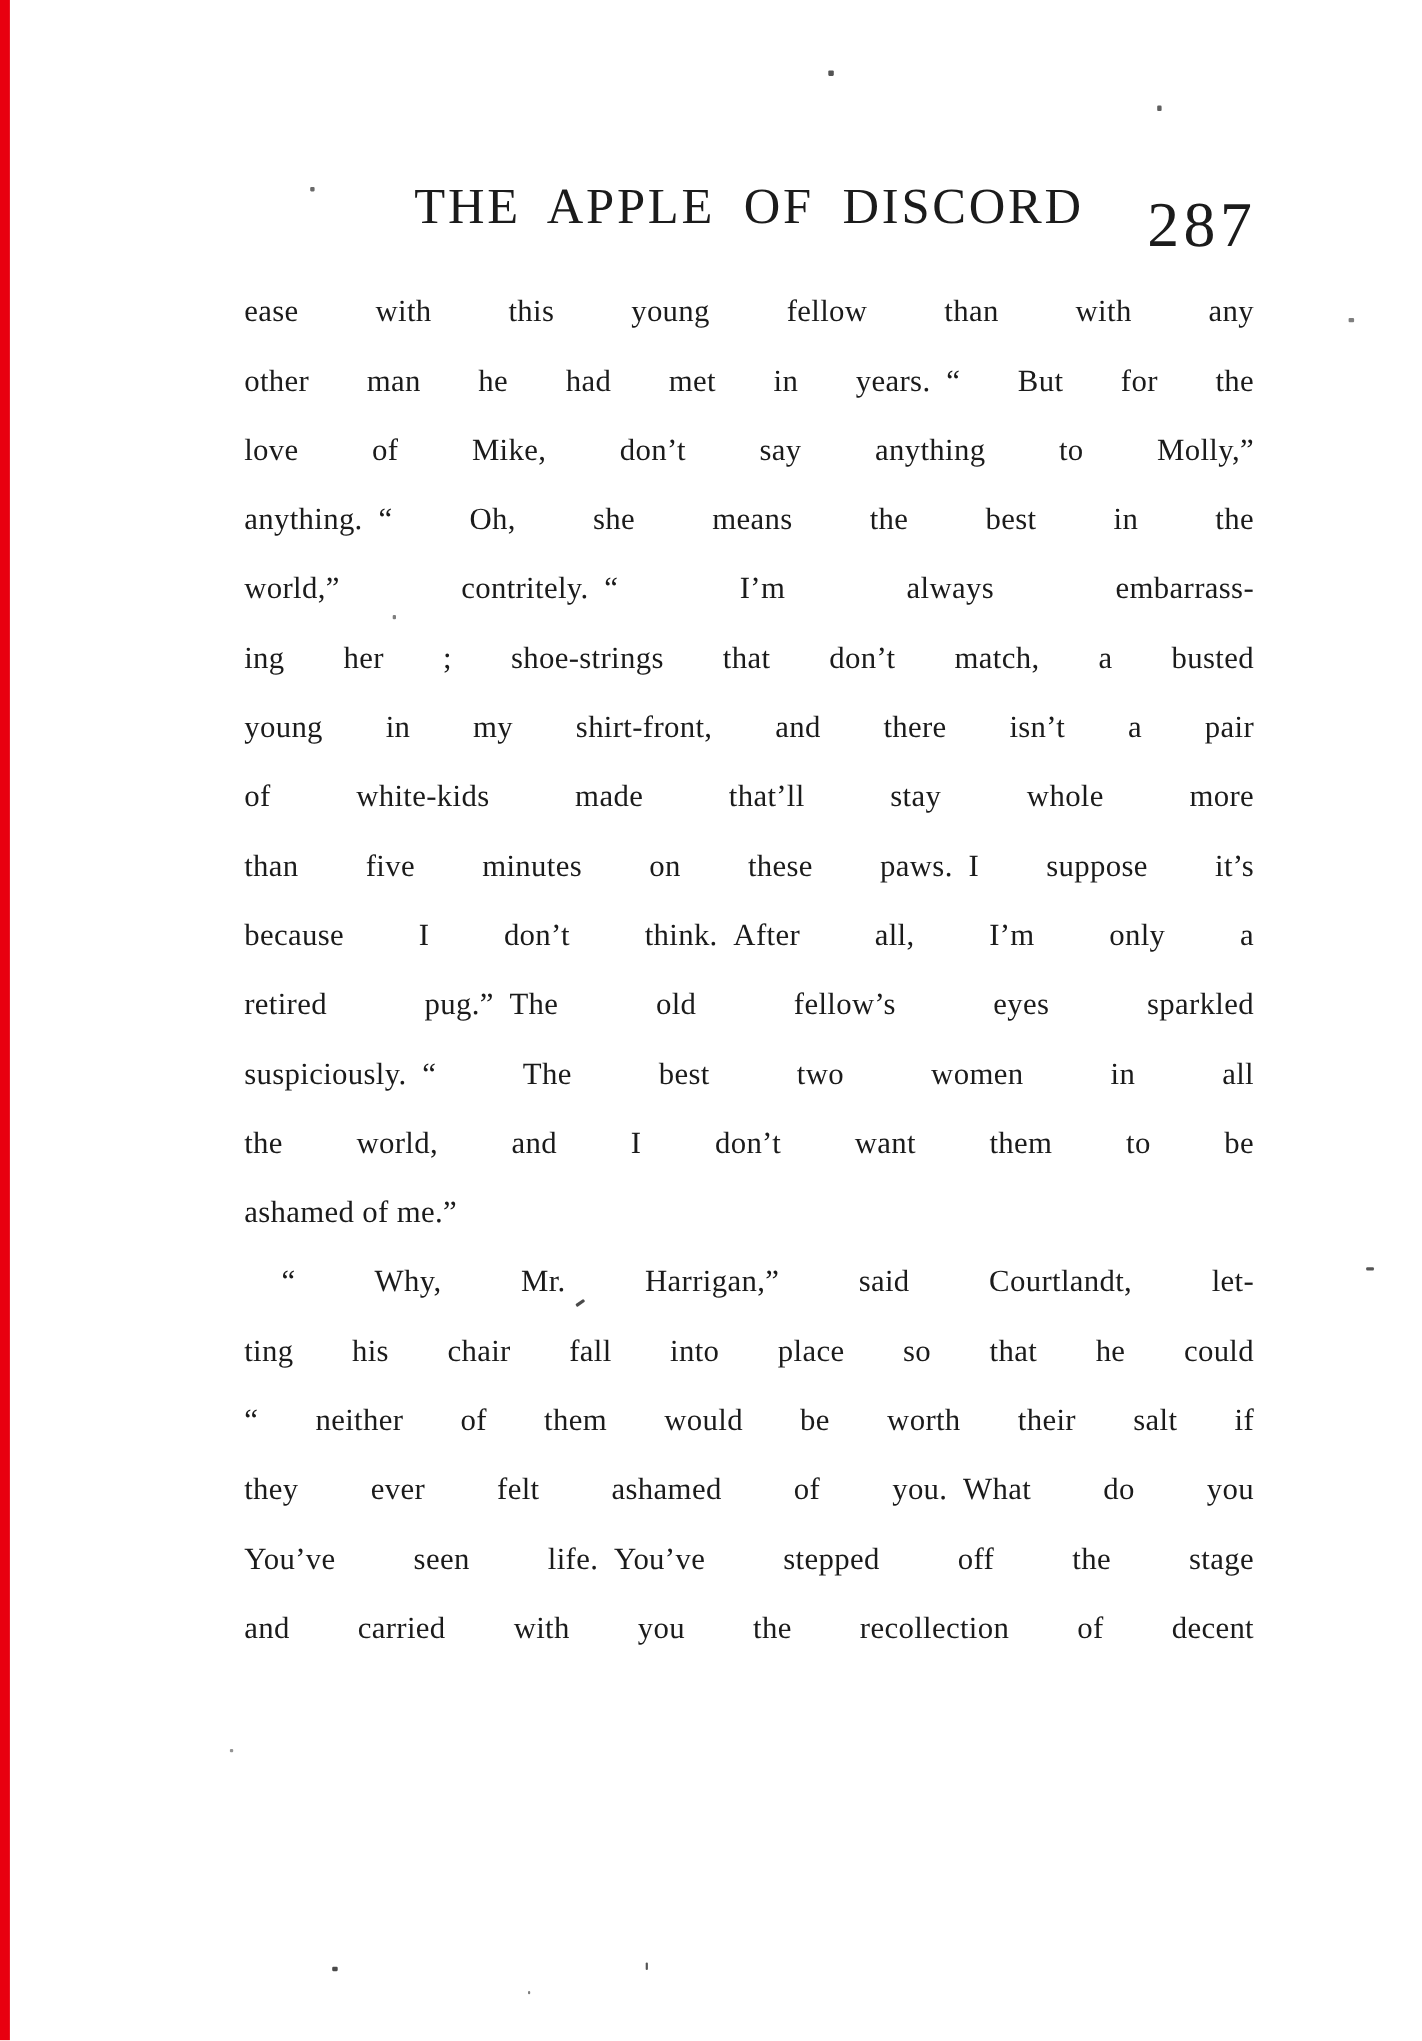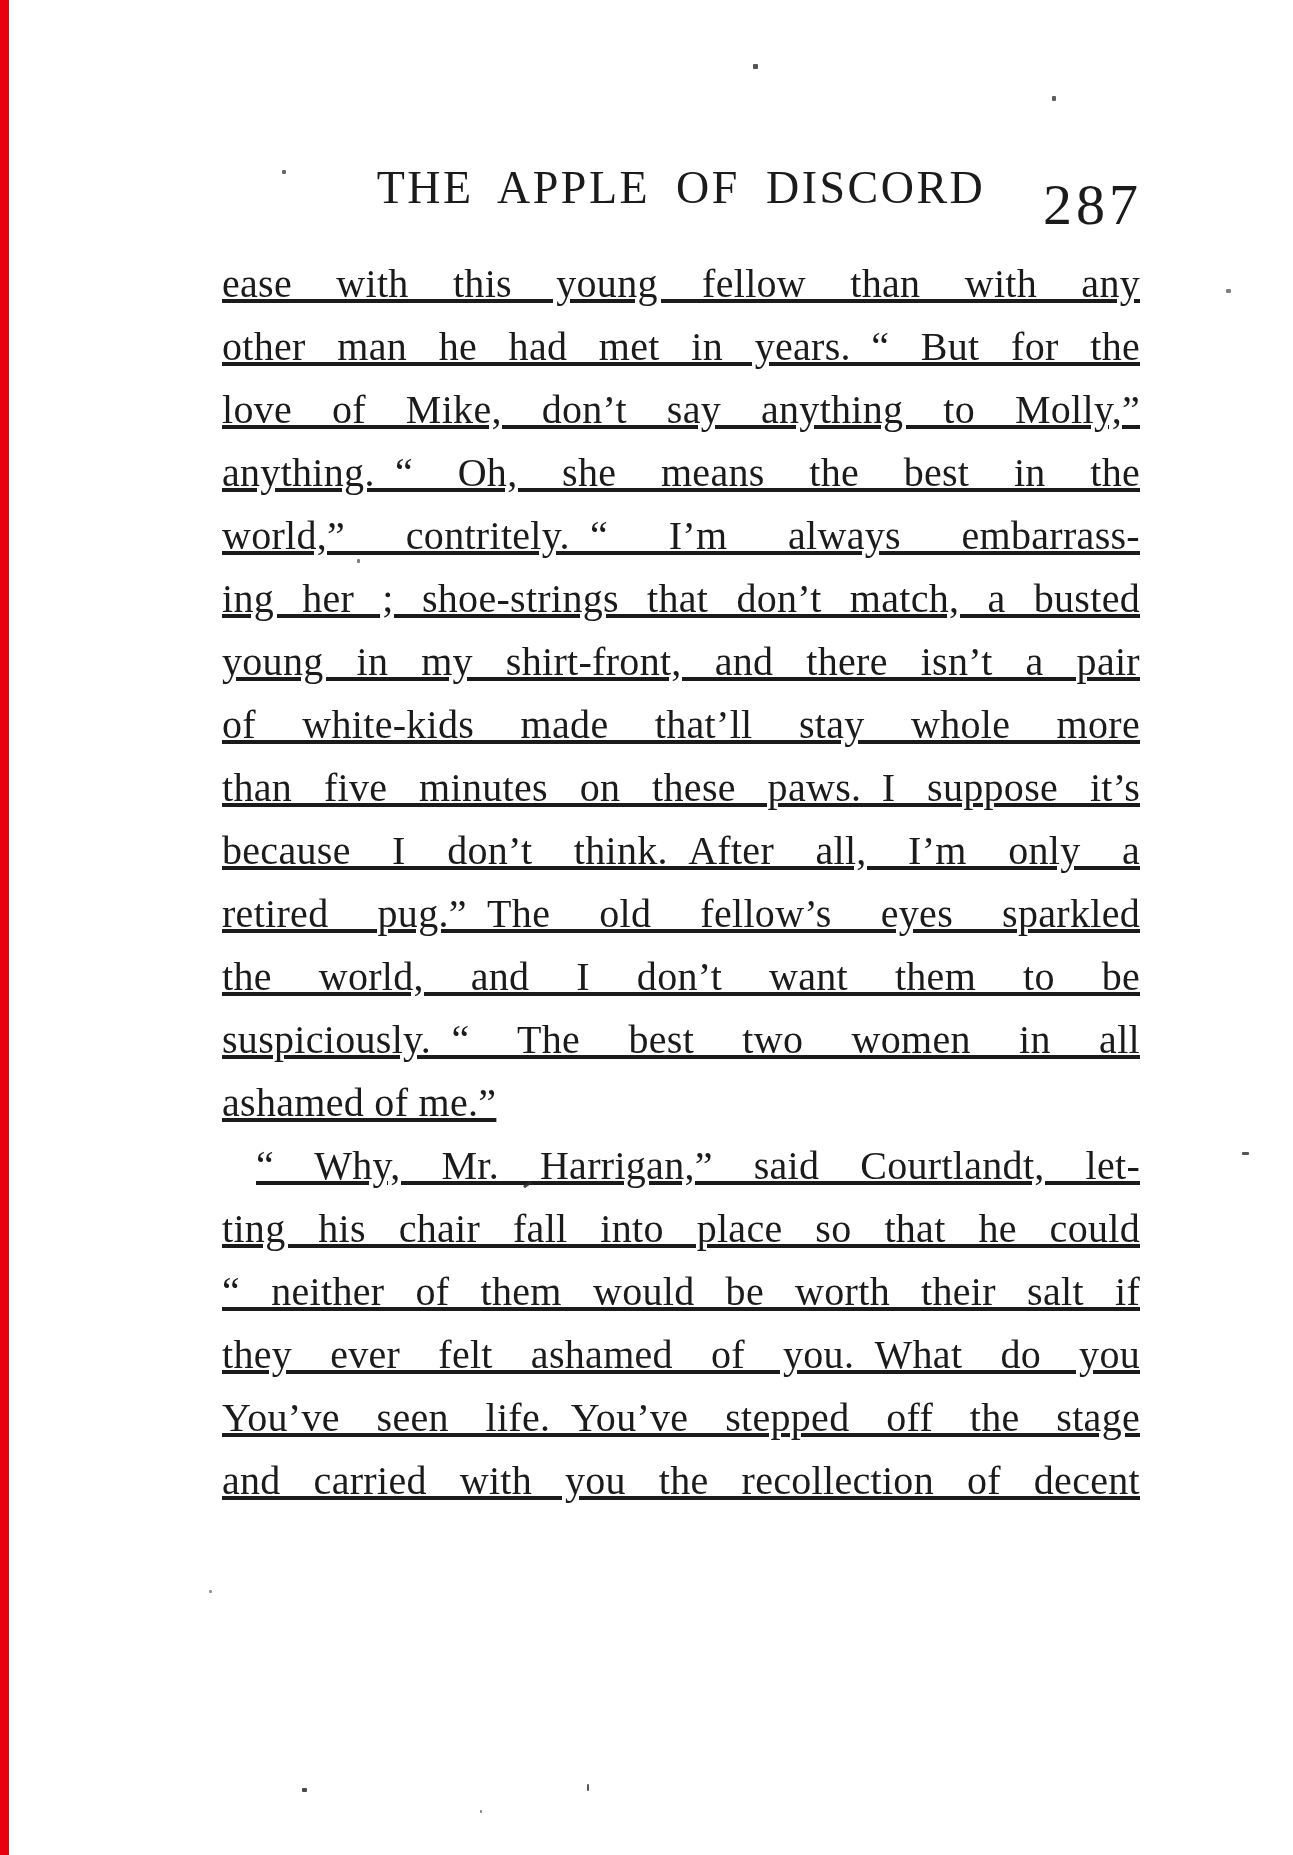--- a/index.html
+++ b/index.html
@@ -44,27 +44,26 @@
   }
   .body-text {
     position: absolute;
     left: 222px;
     top: 252px;
     width: 918px;
   }
   .tline {
     height: 63px;
     line-height: 63px;
-    font-size: 40px;
+    font-size: 28px;
     letter-spacing: 0.3px;
     text-align: justify;
     text-align-last: justify;
     white-space: nowrap;
     overflow: visible;
-    text-decoration: underline;
   }
   .tline.endline { text-align-last: left; }
   .tline.indent  { text-indent: 34px; }
   .speck {
     position: absolute;
     background: #2a2a2a;
     border-radius: 1px;
   }
 </style>
 </head>
@@ -83,22 +82,22 @@
       <div class="tline">other man he had met in years. “ But for the</div>
       <div class="tline">love of Mike, don’t say anything to Molly,”</div>
       <div class="tline">anything. “ Oh, she means the best in the</div>
       <div class="tline">world,” contritely. “ I’m always embarrass-</div>
       <div class="tline">ing her ; shoe-strings that don’t match, a busted</div>
       <div class="tline">young in my shirt-front, and there isn’t a pair</div>
       <div class="tline">of white-kids made that’ll stay whole more</div>
       <div class="tline">than five minutes on these paws. I suppose it’s</div>
       <div class="tline">because I don’t think. After all, I’m only a</div>
       <div class="tline">retired pug.” The old fellow’s eyes sparkled</div>
+      <div class="tline">suspiciously. “ The best two women in all</div>
       <div class="tline">the world, and I don’t want them to be</div>
-      <div class="tline">suspiciously. “ The best two women in all</div>
       <div class="tline endline">ashamed of me.”</div>
       <div class="tline indent">“ Why, Mr. Harrigan,” said Courtlandt, let-</div>
       <div class="tline">ting his chair fall into place so that he could</div>
       <div class="tline">“ neither of them would be worth their salt if</div>
       <div class="tline">they ever felt ashamed of you. What do you</div>
       <div class="tline">You’ve seen life. You’ve stepped off the stage</div>
       <div class="tline">and carried with you the recollection of decent</div>
     </div>
 
   <div id="speck-layer">

